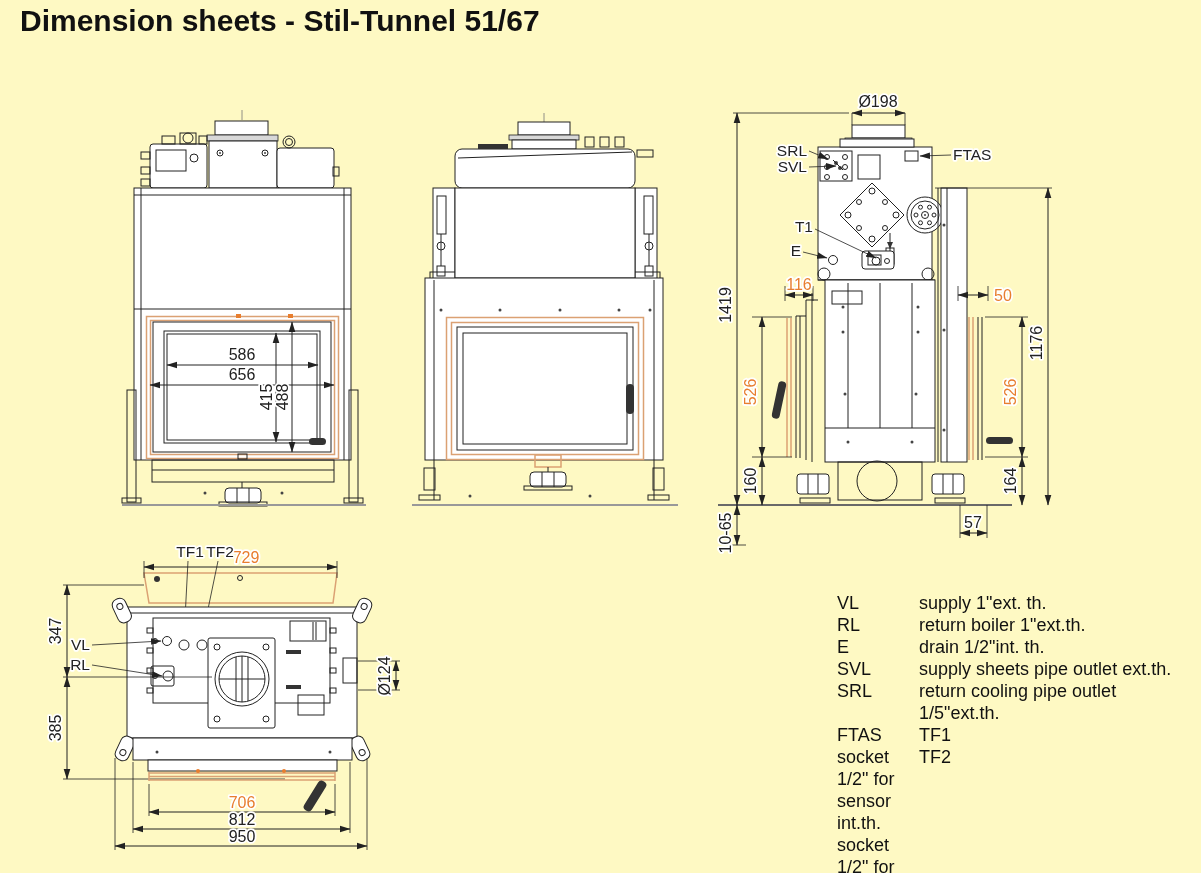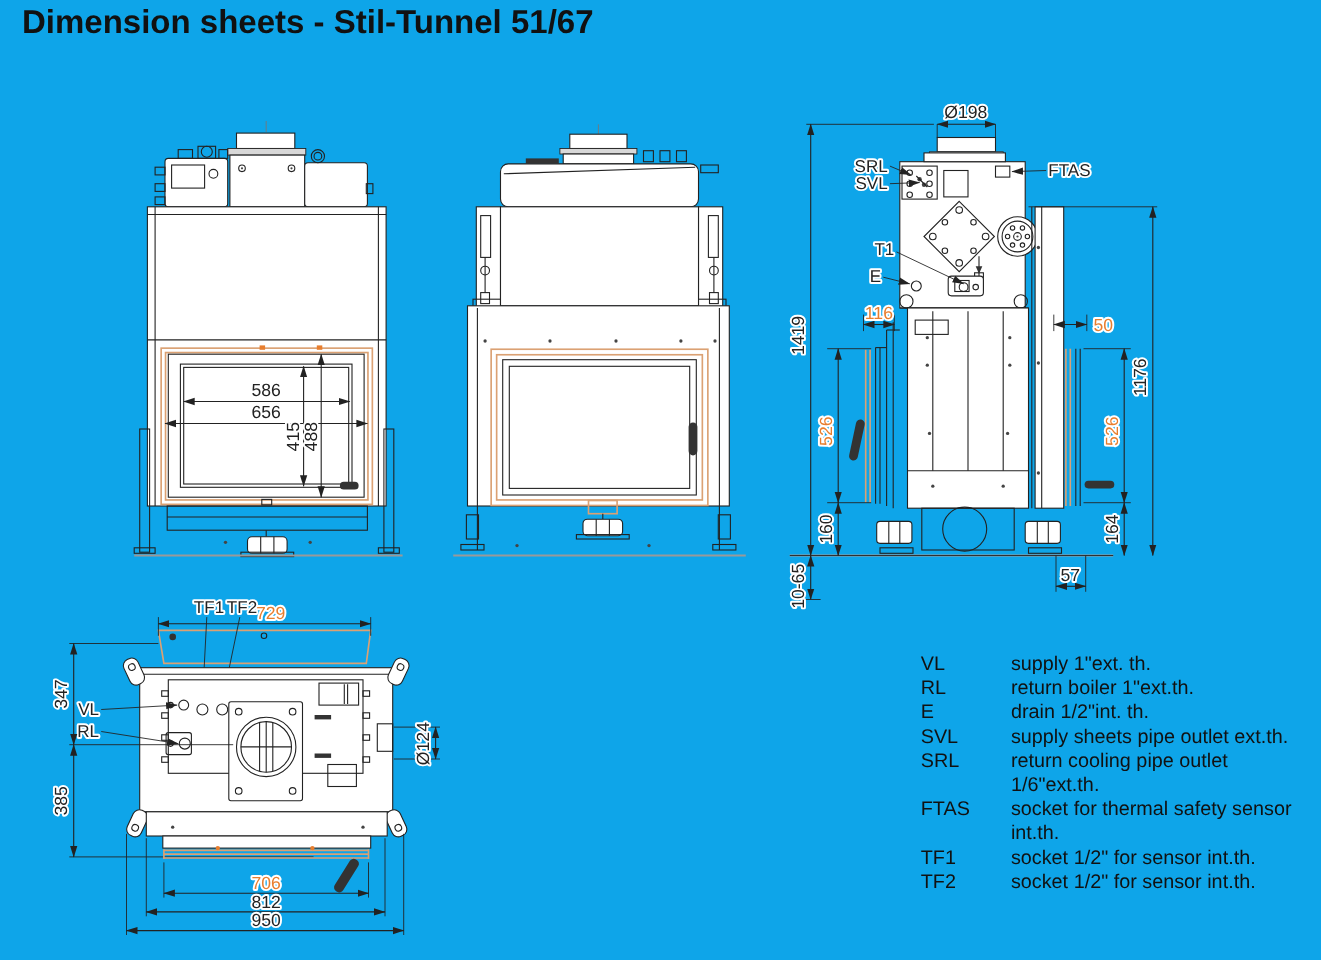--- a/index.html
+++ b/index.html
@@ -1,16 +1,16 @@
 <!DOCTYPE html>
 <html><head>
 <meta charset="utf-8">
 <style>
   html,body { margin:0; padding:0; background:#fff; }
-  #canvas { position:relative; width:1201px; height:873px; background:#0ea5e9; overflow:hidden;
+  #canvas { position:relative; width:1201px; height:873px; background:#fef9c3; overflow:hidden;
             font-family:"Liberation Sans",sans-serif; }
   #title { position:absolute; left:20px; top:4px; margin:0; font-size:30px; font-weight:700;
            color:#111; letter-spacing:0; }
   svg#drawing { position:absolute; left:0; top:0; }
 
   
   .ln  { fill:none; stroke:#222; stroke-width:1; }
   .fw  { fill:#fff; stroke:#222; stroke-width:1; }
   .gy  { fill:#d8d8d8; stroke:#222; stroke-width:0.8; }
   .tan { fill:none; stroke:#dba173; stroke-width:1.5; }
@@ -471,22 +471,20 @@
     <div class="key">VL</div>
     <div class="desc">supply 1"ext. th.</div>
     <div class="key">RL</div>
     <div class="desc">return boiler 1"ext.th.</div>
     <div class="key">E</div>
     <div class="desc">drain 1/2"int. th.</div>
     <div class="key">SVL</div>
     <div class="desc">supply sheets pipe outlet ext.th.</div>
     <div class="key">SRL</div>
     <div class="desc">return cooling pipe outlet
-1/6"ext.th.</div>
+1/5"ext.th.</div>
     <div class="key">FTAS</div>
-    <div class="desc">socket for thermal safety sensor
-int.th.</div>
     <div class="key">TF1</div>
     <div class="desc">socket 1/2" for sensor int.th.</div>
     <div class="key">TF2</div>
     <div class="desc">socket 1/2" for sensor int.th.</div>
   </div>
 </div>
 
 </body></html>

